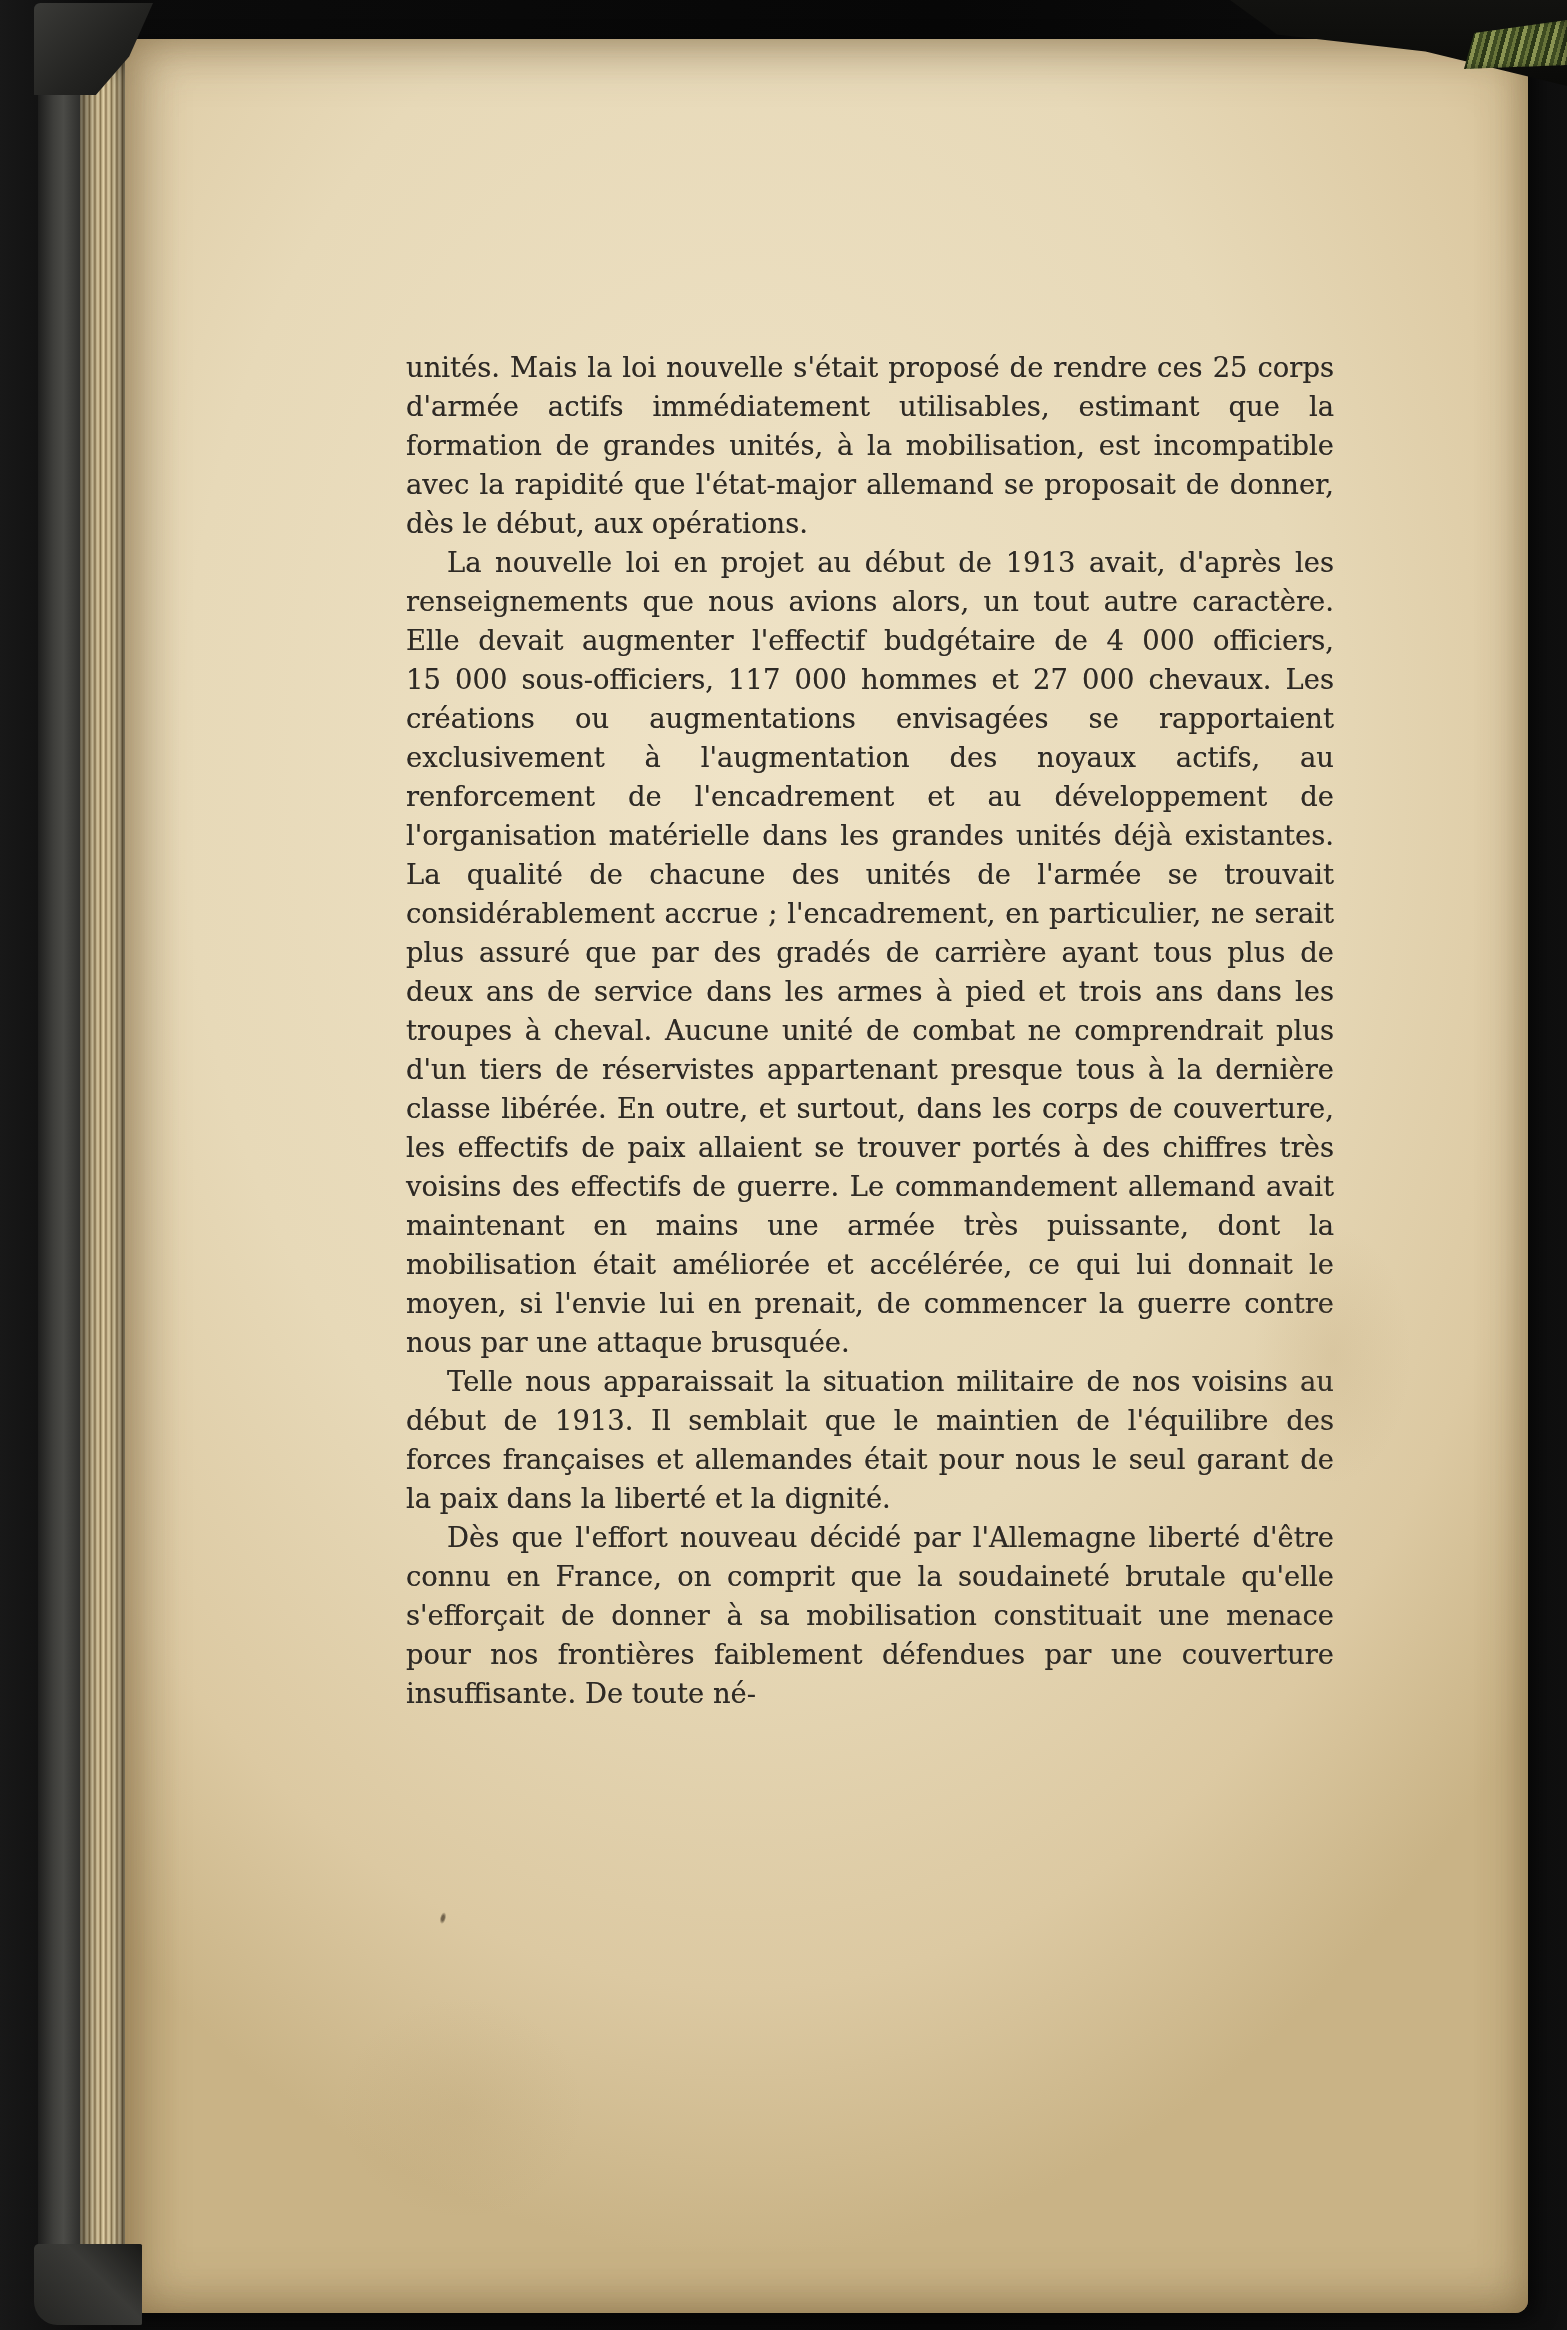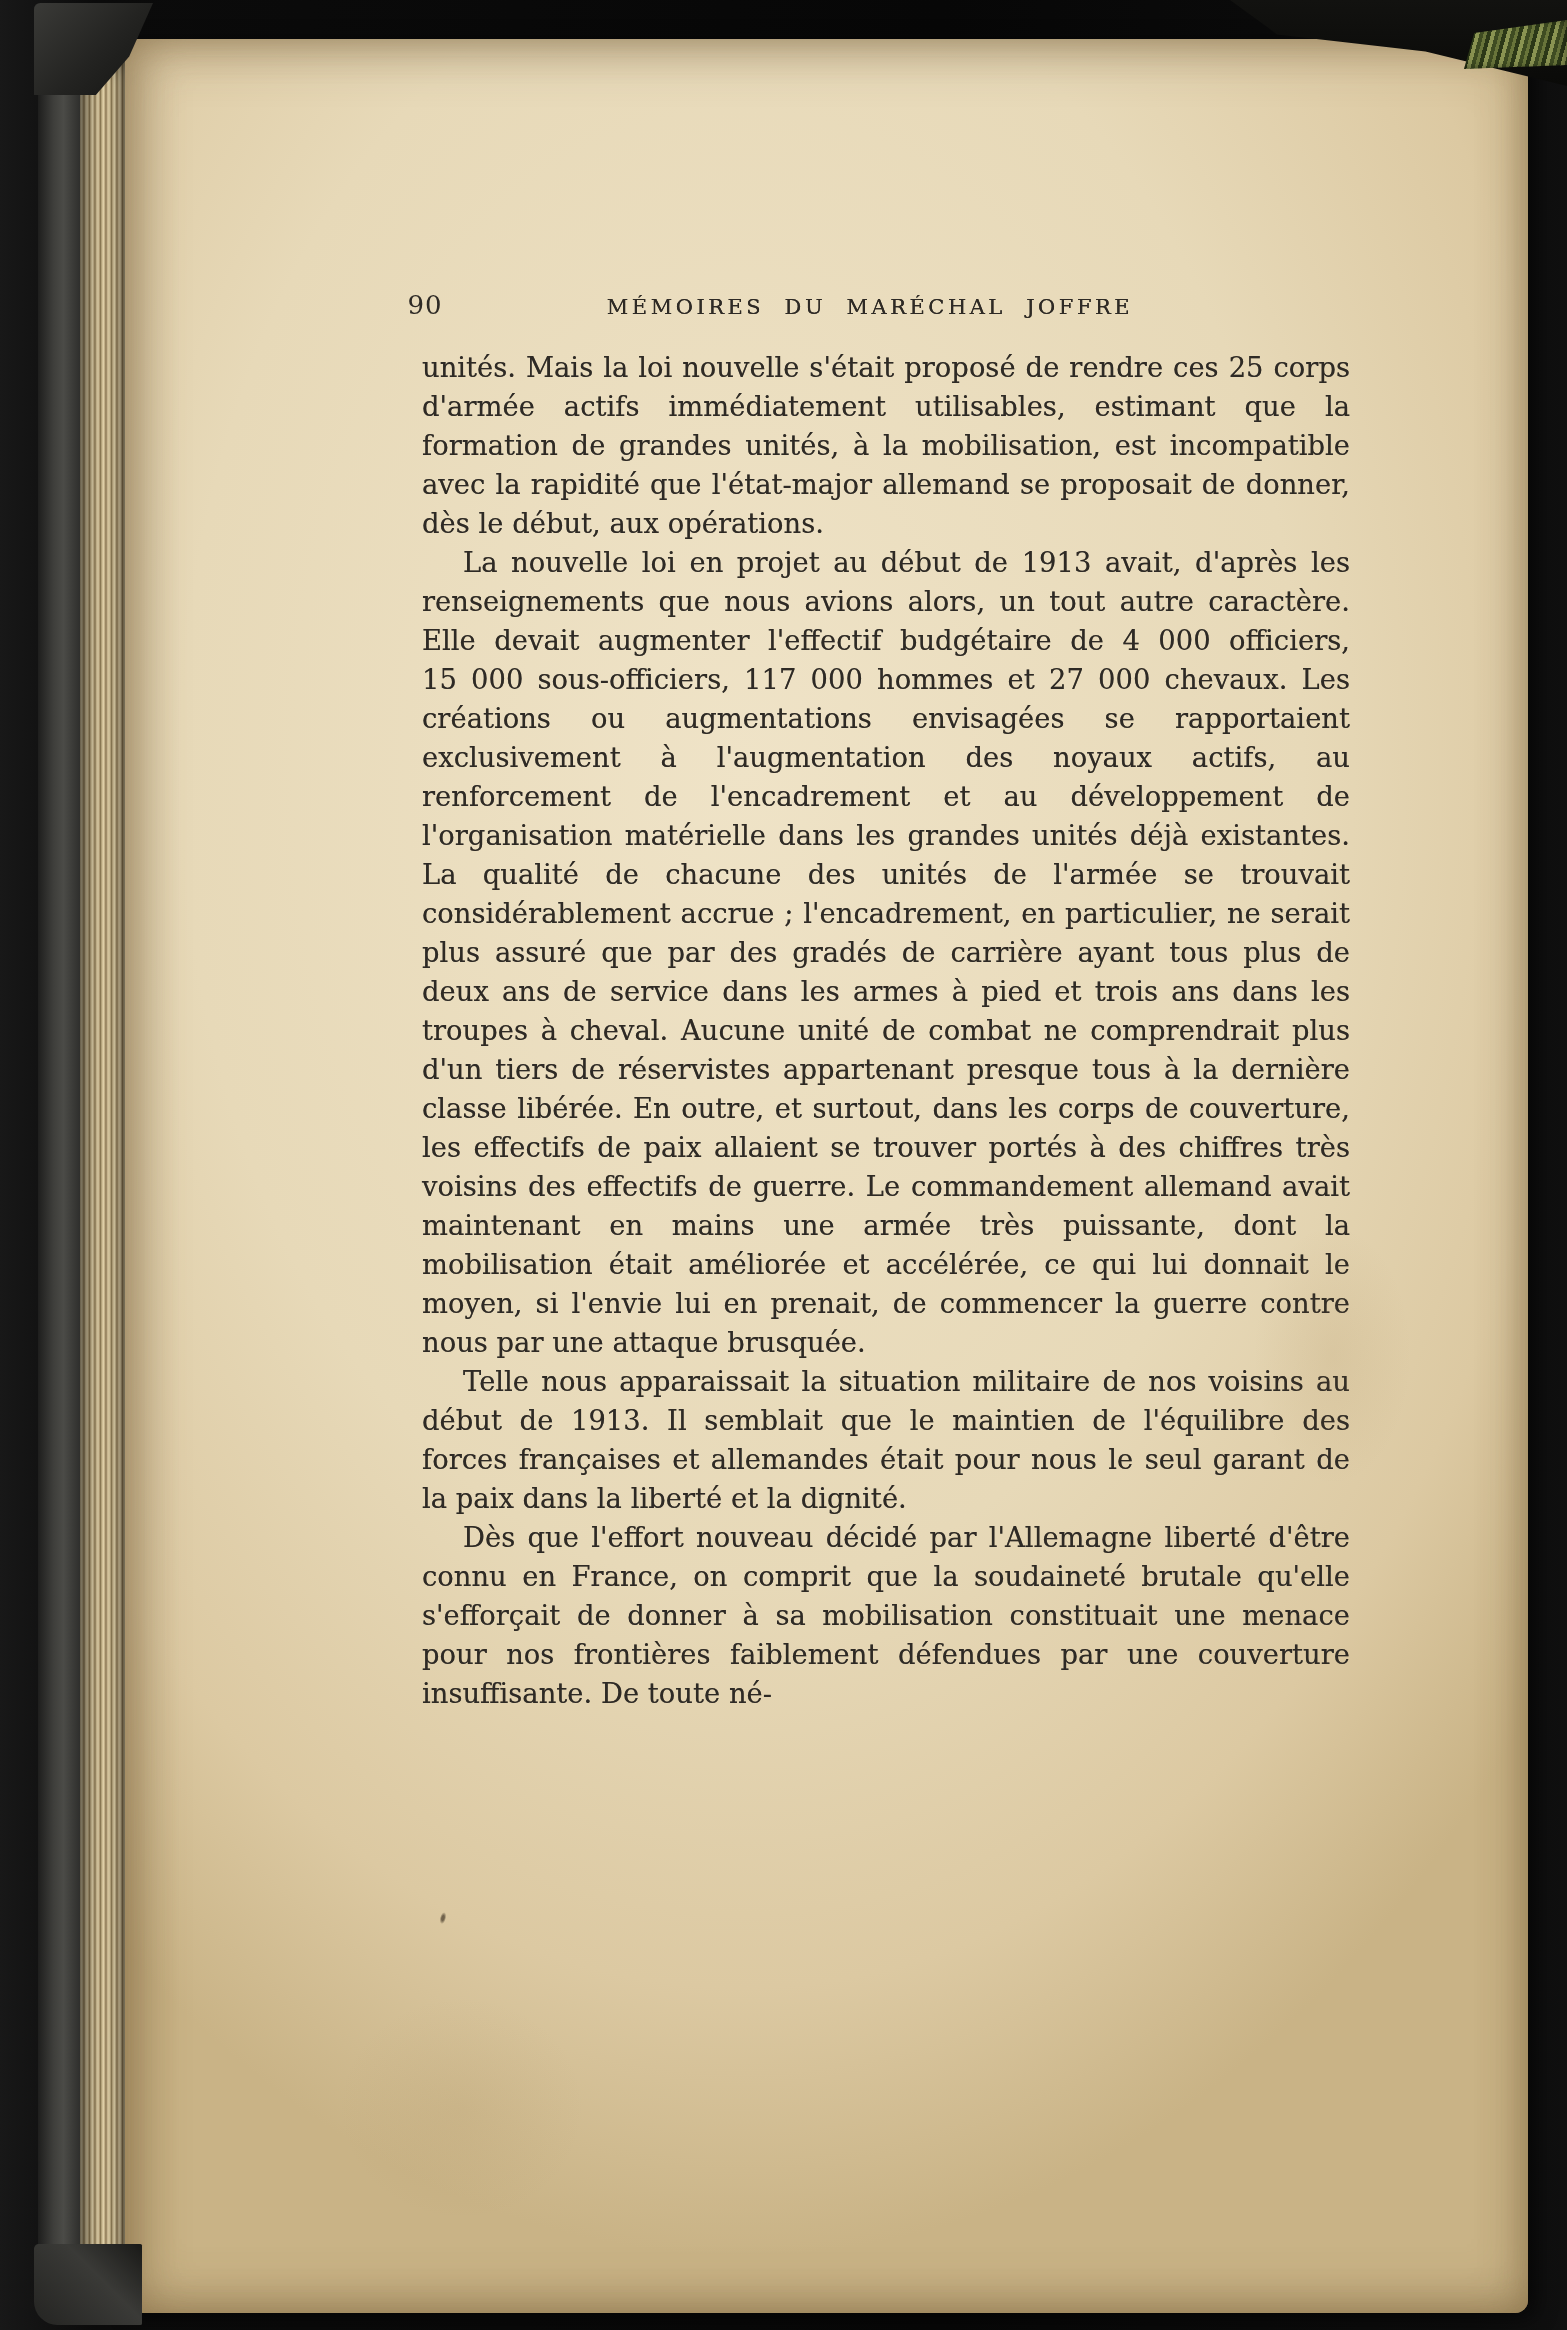--- a/index.html
+++ b/index.html
@@ -42,21 +42,21 @@
 
   .header{ position:absolute; top:251px; left:281px; width:928px; height:38px; color:var(--ink,#332f29); }
   .page-number{ position:absolute; left:1.6px; top:0; font-size:26px; letter-spacing:0.8px; }
   .running-title{
     position:absolute; left:0; width:100%; top:4.7px; text-align:center;
     font-size:21px; letter-spacing:3.5px; word-spacing:10.2px;
     text-shadow:0 0 0.5px currentColor;
   }
 
   .text-block{
-    position:absolute; top:309px; left:297px; width:928px;
+    position:absolute; top:309px; left:281px; width:928px;
     font-size:27.4px; line-height:39px; text-align:justify;
     color:var(--ink,#2e2a25);
     text-shadow:0 0 0.4px rgba(46,42,37,.55);
   }
   .text-block p{ text-indent:41px; }
   .text-block p.continuation{ text-indent:0; }
 
   
   .stain-1{ position:absolute; right:86px; top:1136px; width:219px; height:360px;
     background:radial-gradient(closest-side, rgba(150,118,66,.11), transparent 72%); }
@@ -96,24 +96,20 @@
 </style>
 </head>
 <body>
 
 <div class="photo">
 
   <div class="cover-board"></div>
   <div class="page-stack"></div>
 
   <div class="page">
-    <div class="header">
-      <span class="page-number">90</span>
-      <span class="running-title">MÉMOIRES DU MARÉCHAL JOFFRE</span>
-    </div>
 
     <div class="text-block">
       <p class="continuation">unités. Mais la loi nouvelle s'était proposé de rendre ces 25 corps d'armée actifs immédiatement utilisables, estimant que la formation de grandes unités, à la mobilisation, est incompatible avec la rapidité que l'état-major allemand se proposait de donner, dès le début, aux opérations.</p>
       <p>La nouvelle loi en projet au début de 1913 avait, d'après les renseignements que nous avions alors, un tout autre caractère. Elle devait augmenter l'effectif budgétaire de 4&nbsp;000 officiers, 15&nbsp;000 sous-officiers, 117&nbsp;000 hommes et 27&nbsp;000 chevaux. Les créations ou augmentations envisagées se rapportaient exclusivement à l'augmentation des noyaux actifs, au renforcement de l'encadrement et au développement de l'organisation matérielle dans les grandes unités déjà existantes. La qualité de chacune des unités de l'armée se trouvait considérablement accrue&nbsp;; l'encadrement, en particulier, ne serait plus assuré que par des gradés de carrière ayant tous plus de deux ans de service dans les armes à pied et trois ans dans les troupes à cheval. Aucune unité de combat ne comprendrait plus d'un tiers de réservistes appartenant presque tous à la dernière classe libérée. En outre, et surtout, dans les corps de couverture, les effectifs de paix allaient se trouver portés à des chiffres très voisins des effectifs de guerre. Le commandement allemand avait maintenant en mains une armée très puissante, dont la mobilisation était améliorée et accélérée, ce qui lui donnait le moyen, si l'envie lui en prenait, de commencer la guerre contre nous par une attaque brusquée.</p>
       <p>Telle nous apparaissait la situation militaire de nos voisins au début de 1913. Il semblait que le maintien de l'équilibre des forces françaises et allemandes était pour nous le seul garant de la paix dans la liberté et la dignité.</p>
       <p>Dès que l'effort nouveau décidé par l'Allemagne liberté d'être connu en France, on comprit que la soudaineté brutale qu'elle s'efforçait de donner à sa mobilisation constituait une menace pour nos frontières faiblement défendues par une couverture insuffisante. De toute né-</p>
     </div>
 
     <div class="stain-1"></div>
     <div class="stain-2"></div>

